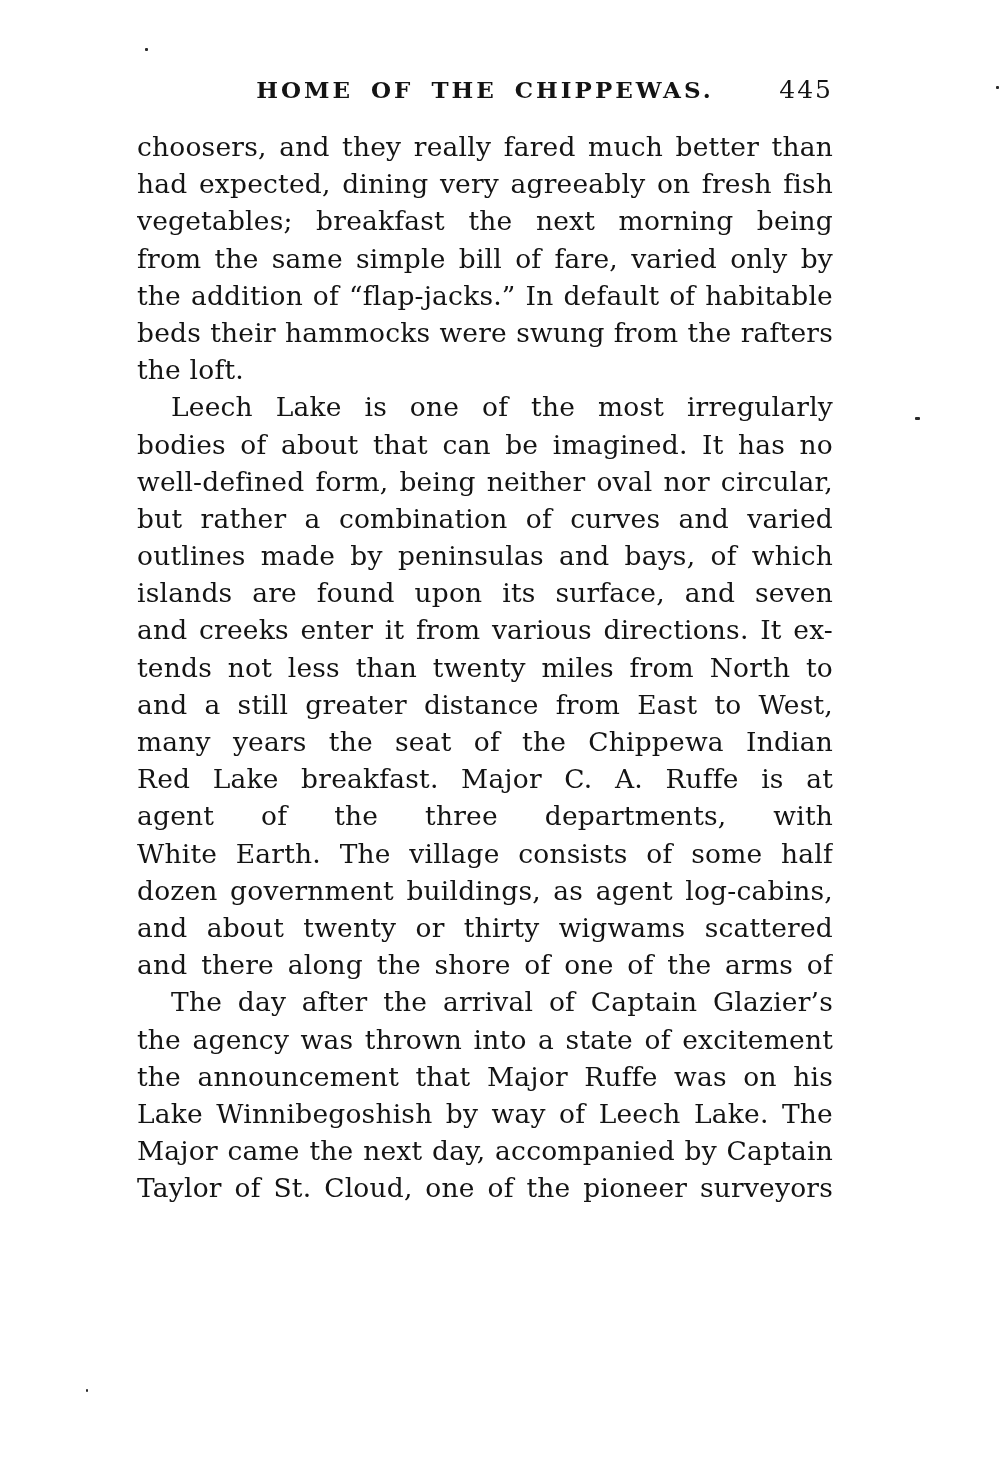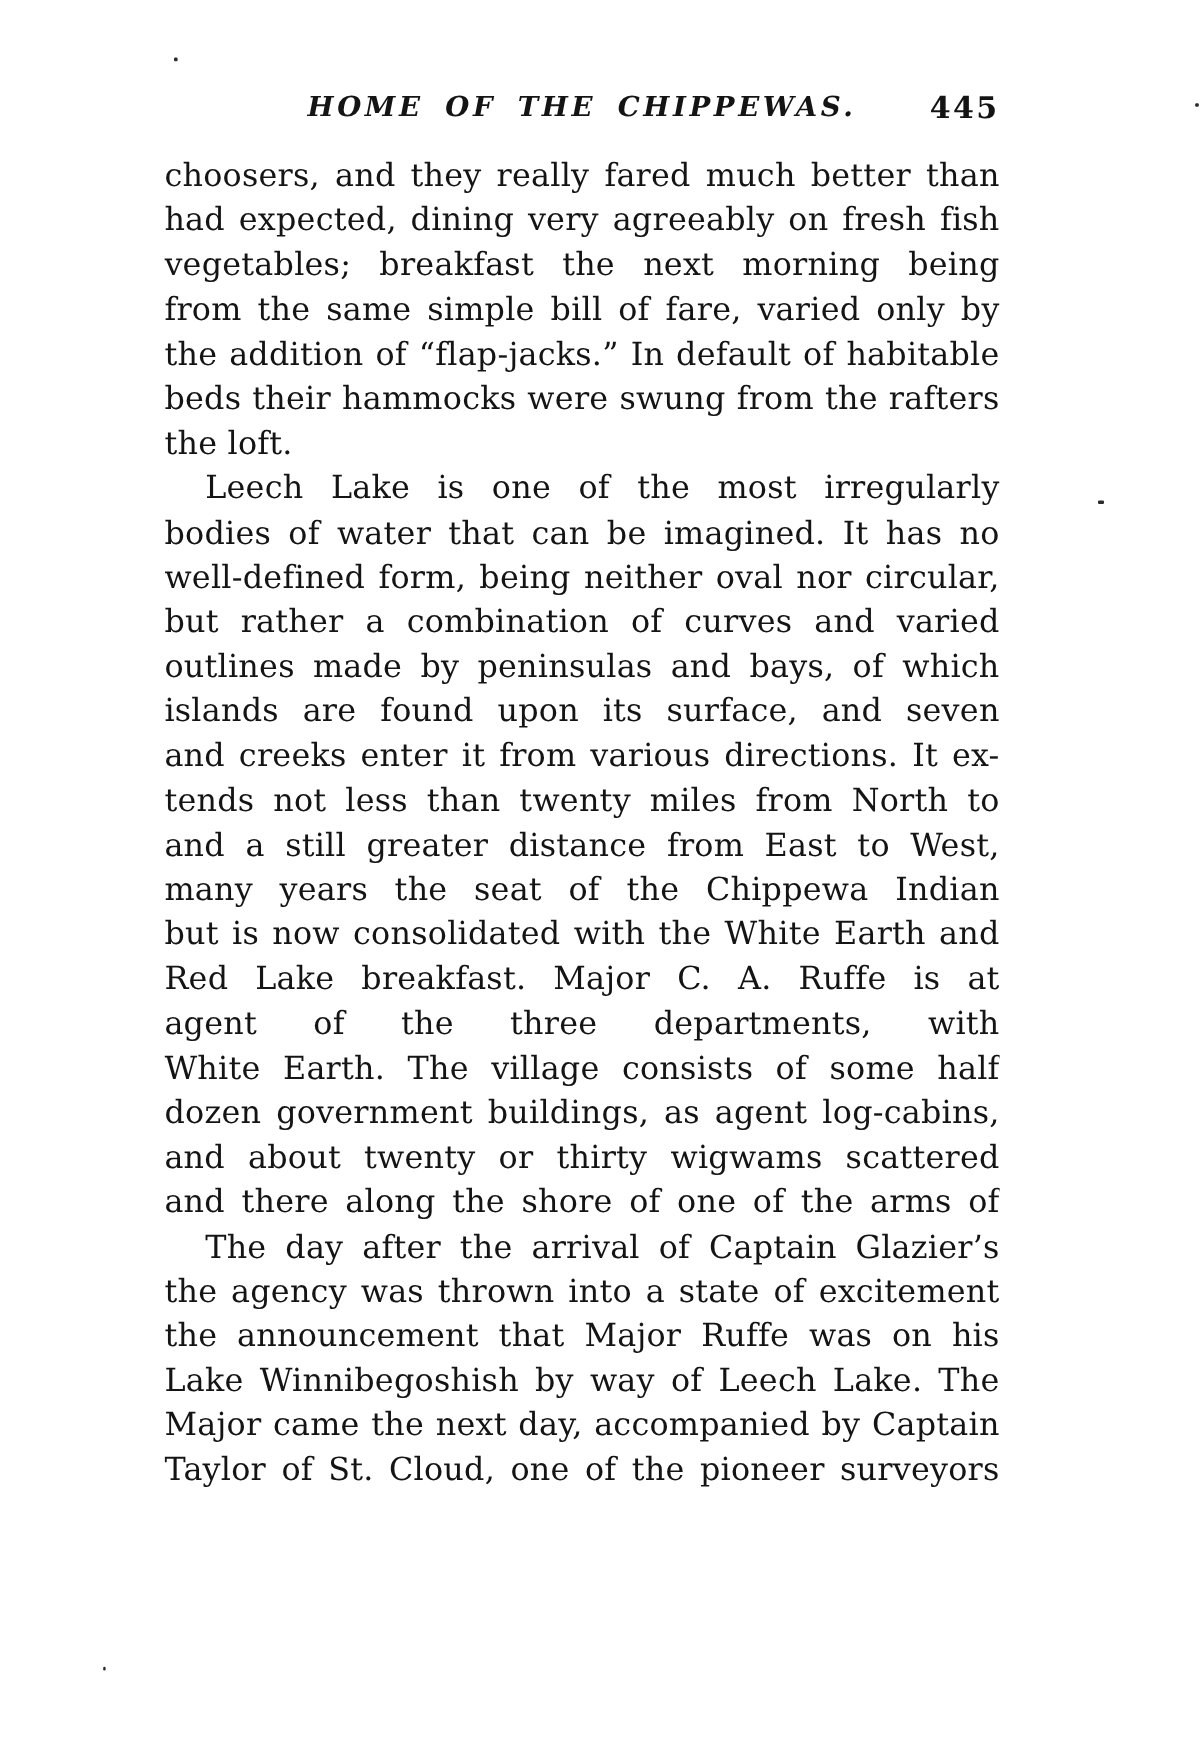--- a/index.html
+++ b/index.html
@@ -21,32 +21,31 @@
     top: 76px;
     left: 137px;
     width: 696px;
     height: 34px;
   }
   .head-title {
     position: absolute;
     left: 0;
     right: 0;
     text-align: center;
-    font-style: italic;
     font-weight: 600;
     font-size: 23px;
     letter-spacing: 3px;
     word-spacing: 7px;
     white-space: nowrap;
   }
   .folio {
     position: absolute;
     right: 0;
     top: -1px;
-    font-weight: 700;
+    font-weight: 400;
     font-size: 25px;
     letter-spacing: 2px;
   }
   .textblock {
     position: absolute;
     top: 128px;
     left: 137px;
     width: 696px;
     font-size: 26.5px;
     line-height: 37.2px;
@@ -90,30 +89,29 @@
 
   <div class="textblock">
     <div class="line j">choosers, and they really fared much better than they</div>
     <div class="line j">had expected, dining very agreeably on fresh fish and</div>
     <div class="line j">vegetables; breakfast the next morning being selected</div>
     <div class="line j">from the same simple bill of fare, varied only by</div>
     <div class="line j">the addition of “flap-jacks.”  In default of habitable</div>
     <div class="line j">beds their hammocks were swung from the rafters of</div>
     <div class="line">the loft.</div>
     <div class="line j indent">Leech Lake is one of the most irregularly shaped</div>
-    <div class="line j">bodies of water that can be imagined.  It has no</div>
+    <div class="line j">bodies of about that can be imagined.  It has no</div>
     <div class="line j">well-defined form, being neither oval nor circular,</div>
     <div class="line j">but rather a combination of curves and varied</div>
     <div class="line j">outlines made by peninsulas and bays, of which</div>
     <div class="line j">islands are found upon its surface, and seven rivers</div>
     <div class="line j">and creeks enter it from various directions.  It ex-</div>
     <div class="line j">tends not less than twenty miles from North to South,</div>
     <div class="line j">and a still greater distance from East to West, with a</div>
     <div class="line j">many years the seat of the Chippewa Indian Agency,</div>
-    <div class="line j">but is now consolidated with the White Earth and</div>
     <div class="line j">Red Lake breakfast.  Major C. A. Ruffe is at present</div>
     <div class="line j">agent of the three departments, with headquarters at</div>
     <div class="line j">White Earth.  The village consists of some half</div>
     <div class="line j">dozen government buildings, as agent log-cabins,</div>
     <div class="line j">and about twenty or thirty wigwams scattered here</div>
     <div class="line j">and there along the shore of one of the arms of the</div>
     <div class="line j indent">The day after the arrival of Captain Glazier’s party,</div>
     <div class="line j">the agency was thrown into a state of excitement by</div>
     <div class="line j">the announcement that Major Ruffe was on his way to</div>
     <div class="line j">Lake Winnibegoshish by way of Leech Lake.  The</div>

